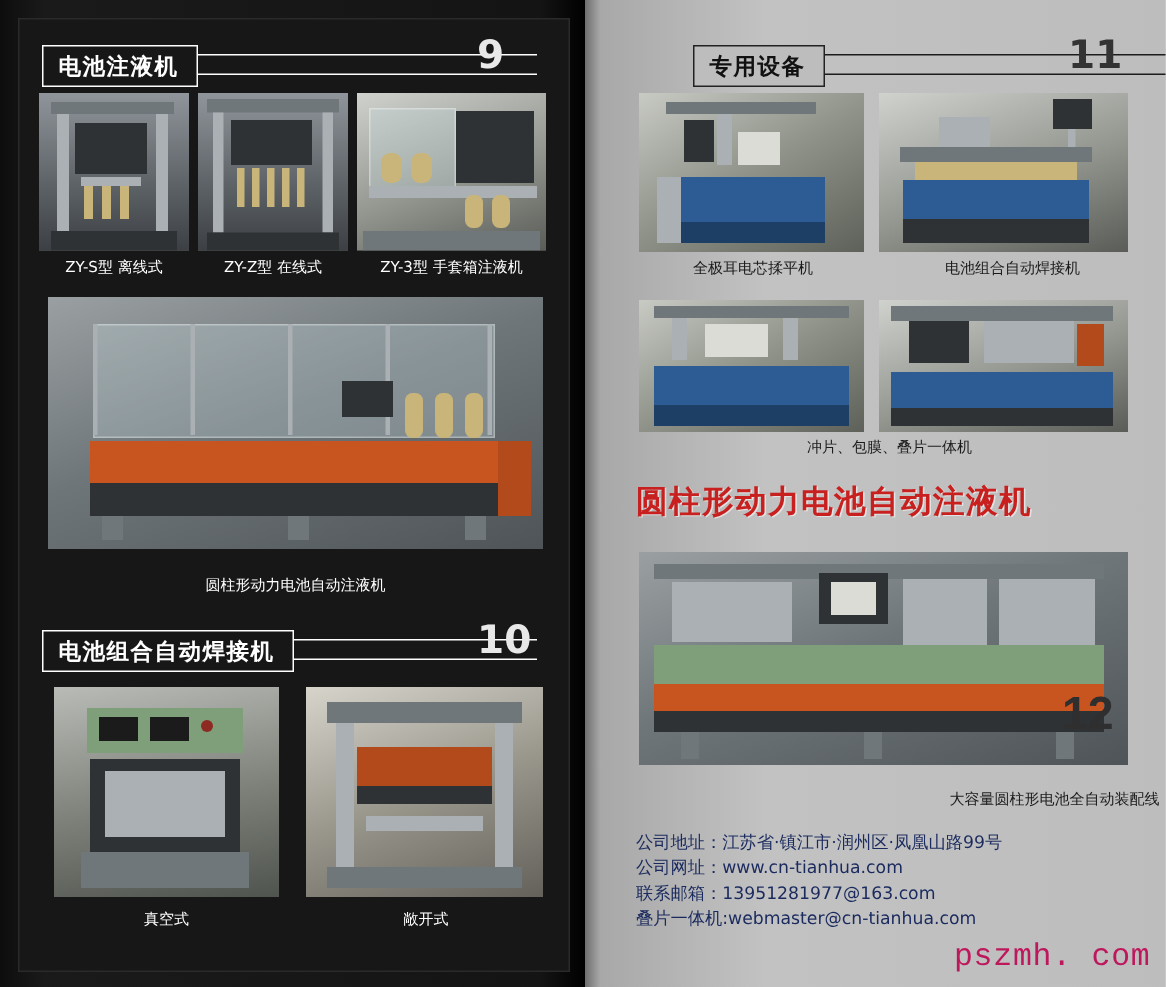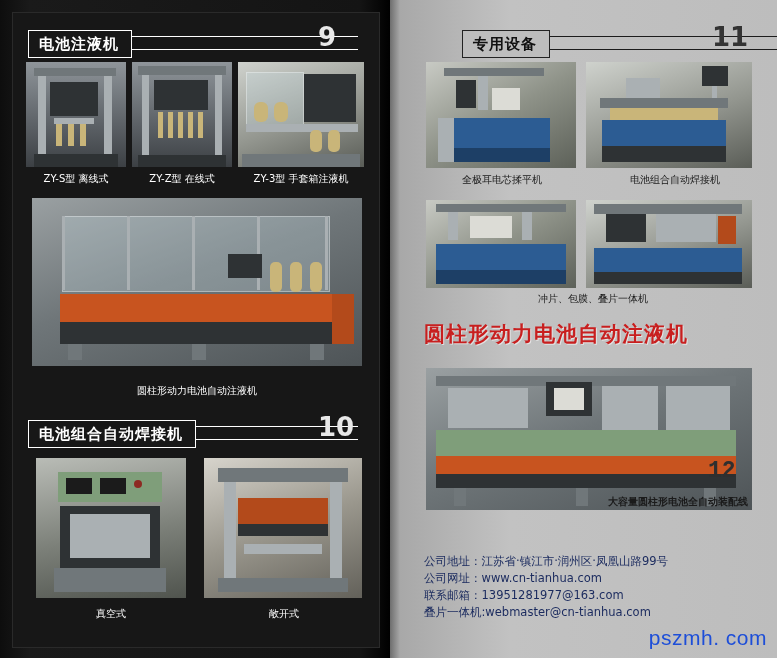--- a/index.html
+++ b/index.html
@@ -160,32 +160,32 @@
   .contact .row { white-space: nowrap; }
   .contact .two-col { display: flex; }
   .contact .two-col .c1 { width: 196px; }
 
   
   .watermark {
     position: absolute;
     right: 10px;
     bottom: 8px;
     font-size: 21px;
-    color: #1d4ed8;
-    font-family: Liberation Sans, sans-serif;
+    color: #be185d;
+    font-family: Liberation Mono, monospace;
     letter-spacing: 0.5px;
   }
 
   
   .num-overlay {
     position: absolute;
-    font-size: 23px;
+    font-size: 31px;
     font-weight: bold;
     color: #2f2f2f;
-    font-family: Liberation Mono, monospace;
+    font-family: Liberation Sans, sans-serif;
   }
 </style>
 </head>
 <body>
 
 <div class="page">
 
   <div class="left-page">
     <div class="left-inner"></div>
 
@@ -366,21 +366,21 @@
         <div class="part steel" style="left:240px; top:18px; width:64px; height:44px;"></div>
         <div class="part greenp" style="left:10px; top:62px; width:300px; height:26px;"></div>
         <div class="part orange" style="left:10px; top:88px; width:300px; height:18px;"></div>
         <div class="part dark-pan" style="left:10px; top:106px; width:300px; height:14px;"></div>
         <div class="part steel-d" style="left:28px; top:120px; width:12px; height:18px;"></div>
         <div class="part steel-d" style="left:150px; top:120px; width:12px; height:18px;"></div>
         <div class="part steel-d" style="left:278px; top:120px; width:12px; height:18px;"></div>
       </div>
     </div>
     <div class="num-overlay" style="left:318px; top:458px;">12</div>
-    <div class="caption cap-light" style="left:193px; top:495px; width:190px; text-align:center;font-weight:bold;">大容量圆柱形电池全自动装配线</div>
+    <div class="caption cap-light" style="left:193px; top:527px; width:190px; text-align:right;">大容量圆柱形电池全自动装配线</div>
 
   </div>
 
   <div class="contact">
     <div class="row">公司地址：江苏省·镇江市·润州区·凤凰山路99号</div>
     <div class="row">公司网址：www.cn-tianhua.com</div>
     <div class="row">联系邮箱：13951281977@163.com</div>
     <div class="row">叠片一体机:webmaster@cn-tianhua.com</div>
   </div>
 

